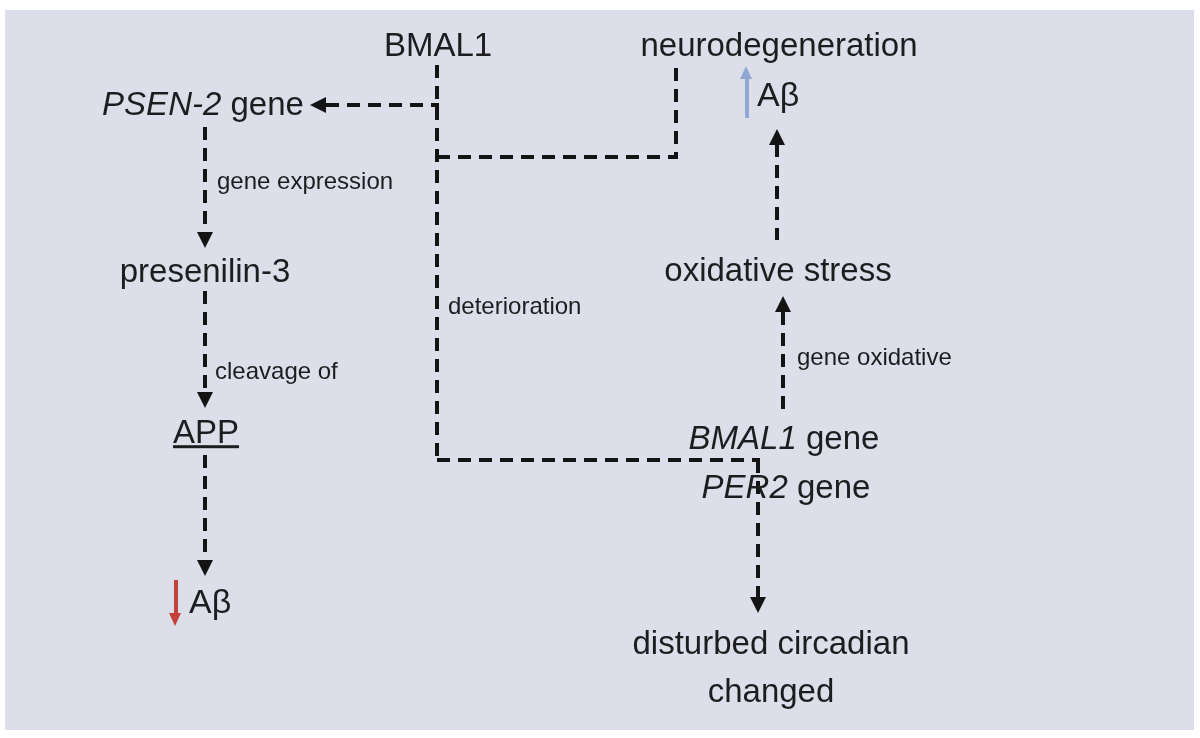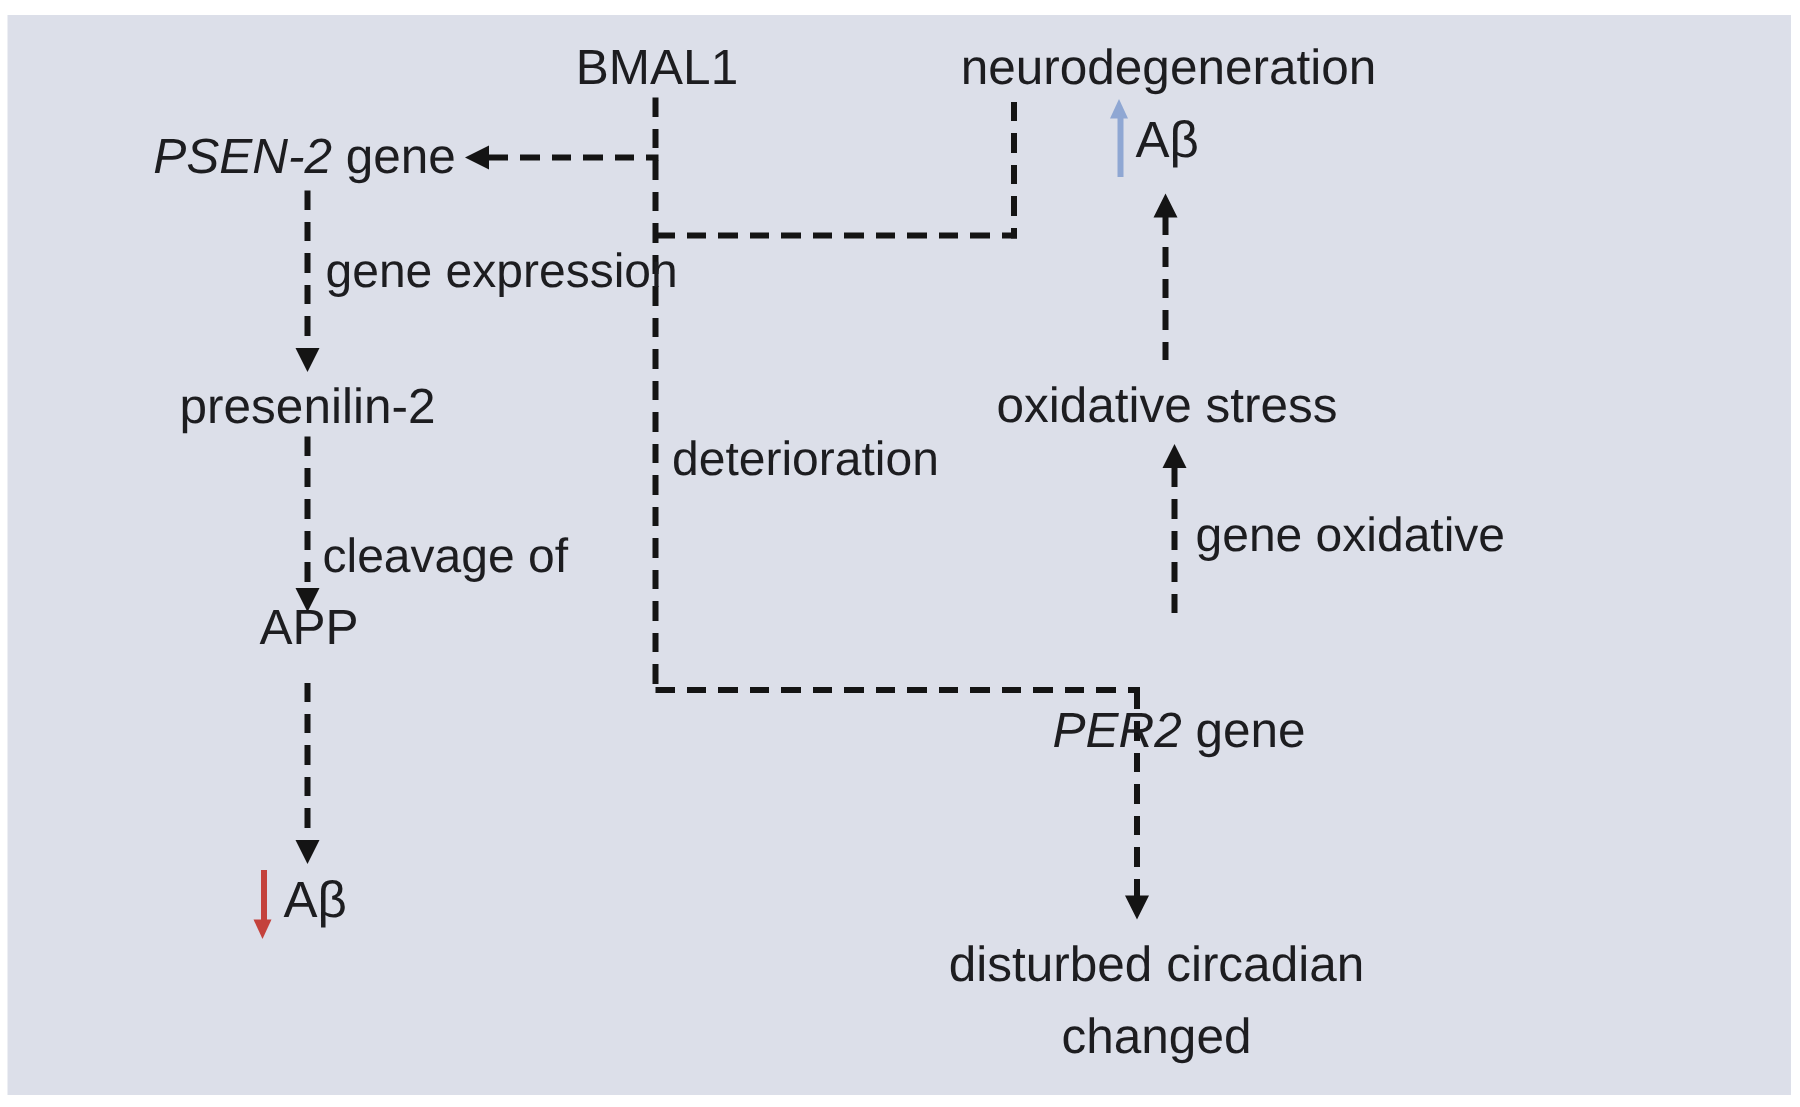--- a/index.html
+++ b/index.html
@@ -35,21 +35,21 @@
     font-size:33px;
     line-height:1.2;
     z-index:3;
   }
   .node i{font-style:italic;}
   .edge-label{
     position:absolute;
     transform:translateY(-50%);
     white-space:nowrap;
     color:var(--text);
-    font-size:32px;
+    font-size:24px;
     z-index:3;
   }
   .abeta-text{
     position:absolute;
     transform:translateY(-50%);
     white-space:nowrap;
     color:var(--text);
     font-size:34px;
     z-index:3;
   }
@@ -117,26 +117,27 @@
     <div class="trend-stem red" style="left:174px;top:580px;height:35px;"></div>
     <div class="trend-head red" style="left:169px;top:613px;"></div>
   </div>
 
   <div class="node" style="left:438px;top:45px;">BMAL1</div>
   <div class="node" style="left:779px;top:45px;">neurodegeneration</div>
   <div class="abeta-text" style="left:757px;top:94px;">Aβ</div>
 
   <div class="node" style="left:203px;top:104px;"><i>PSEN-2</i><span> gene</span></div>
 
-  <div class="node" style="left:205px;top:271px;">presenilin-2</div>
-  <div class="node" style="left:206px;top:418px;">APP</div>
+  <div class="node" style="left:205px;top:271px;">presenilin-3</div>
+  <div class="node" style="left:206px;top:432px;text-decoration:underline;">APP</div>
   <div class="abeta-text" style="left:189px;top:601px;">Aβ</div>
 
   <div class="node" style="left:778px;top:270px;">oxidative stress</div>
 
+  <div class="node" style="left:784px;top:438px;"><i>BMAL1</i><span> gene</span></div>
 
   <div class="node" style="left:786px;top:487px;"><i>PER2</i><span> gene</span></div>
 
   <div class="node two-line" style="left:771px;top:667px;">
     <div>disturbed circadian</div>
     <div>changed</div>
   </div>
 
   <div class="edge-label" style="left:217px;top:181px;">gene expression</div>
   <div class="edge-label" style="left:215px;top:347px;margin-top:24px;">cleavage of</div>

